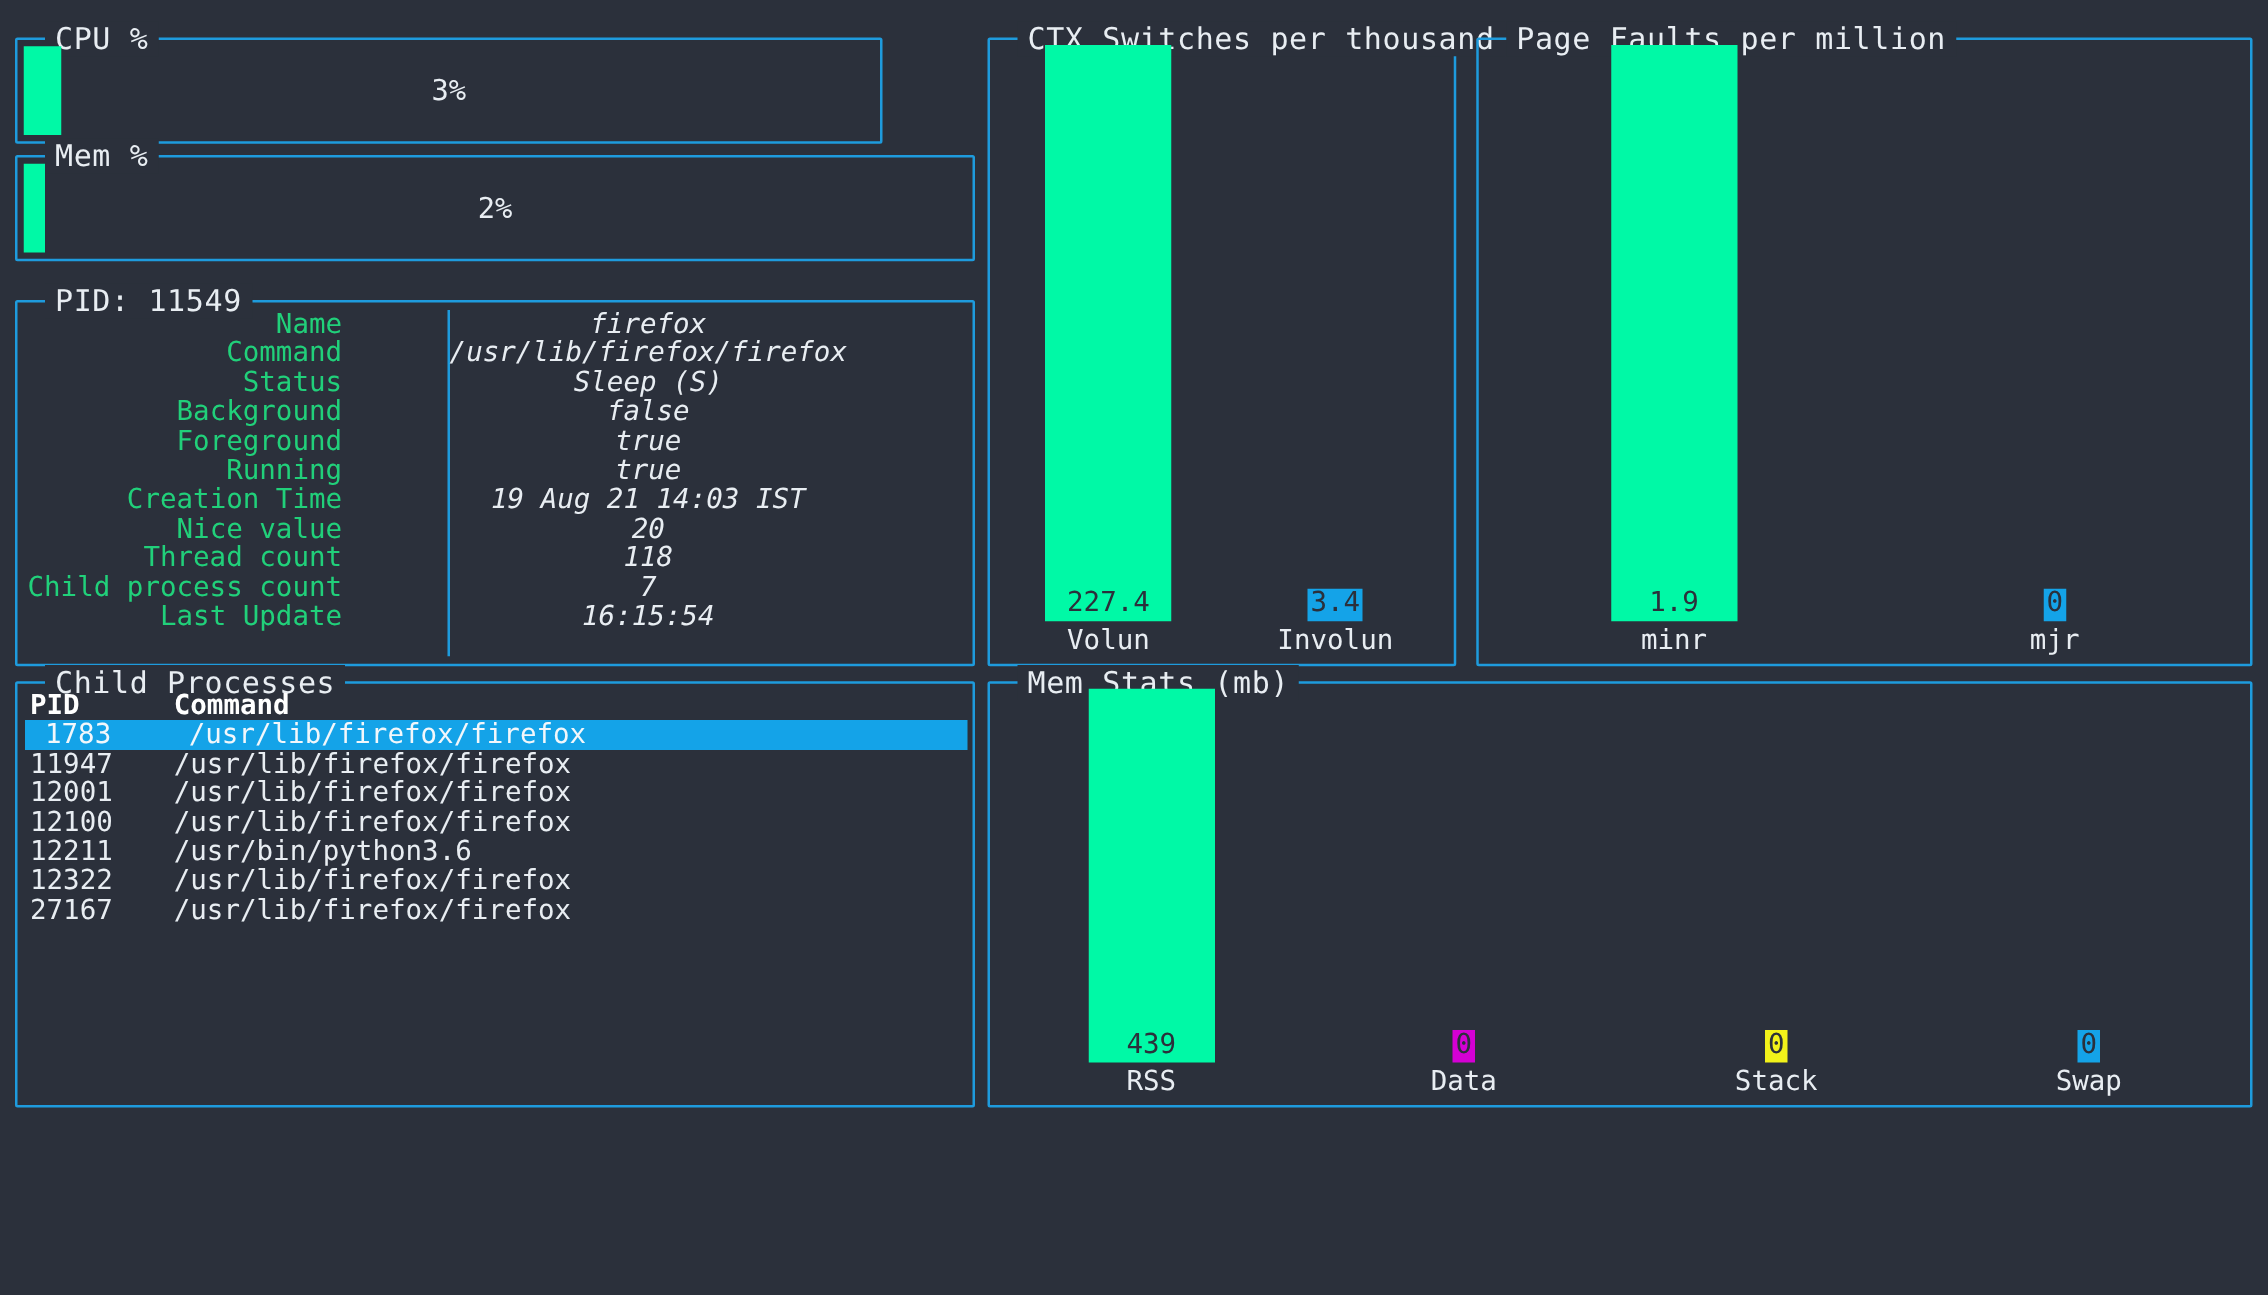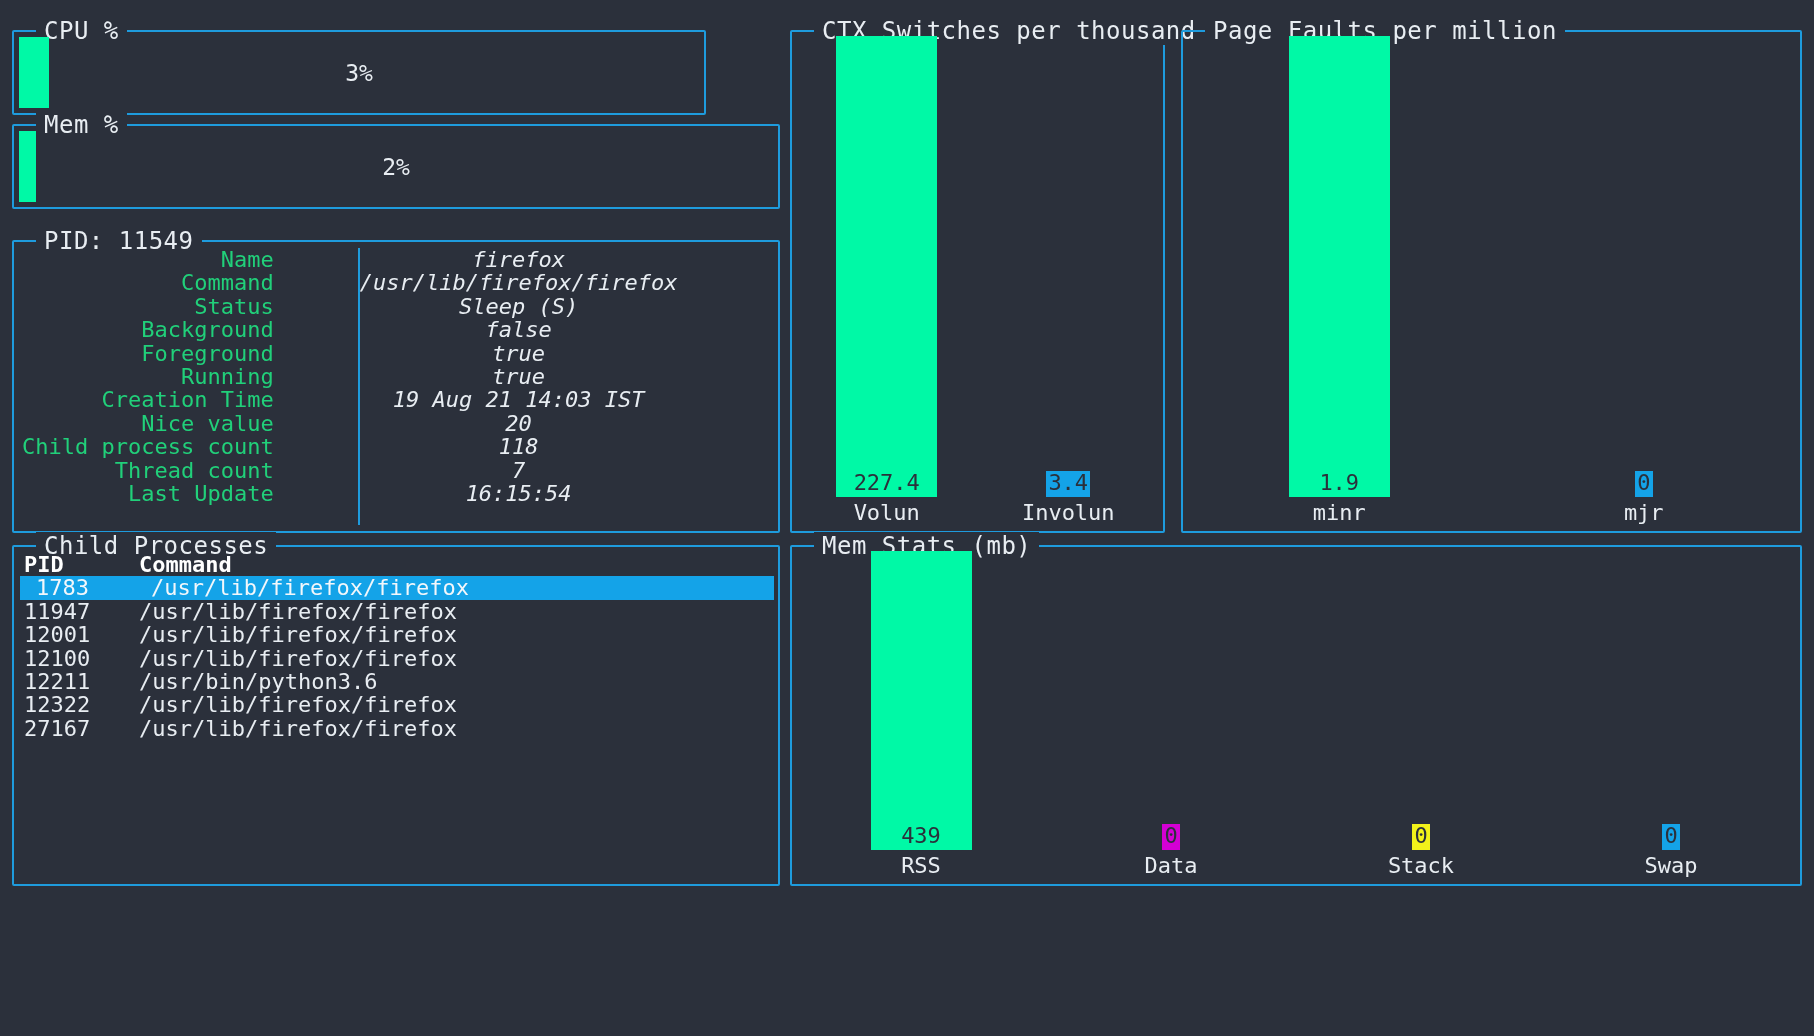--- a/index.html
+++ b/index.html
@@ -163,22 +163,22 @@
   <div class="pid-body">
     <div class="pid-col-labels">
       <div class="pid-row">Name</div>
       <div class="pid-row">Command</div>
       <div class="pid-row">Status</div>
       <div class="pid-row">Background</div>
       <div class="pid-row">Foreground</div>
       <div class="pid-row">Running</div>
       <div class="pid-row">Creation Time</div>
       <div class="pid-row">Nice value</div>
+      <div class="pid-row">Thread count</div>
       <div class="pid-row">Child process count</div>
-      <div class="pid-row">Thread count</div>
       <div class="pid-row">Last Update</div>
     </div>
     <div class="pid-col-values">
       <div class="pid-row">firefox</div>
       <div class="pid-row">/usr/lib/firefox/firefox</div>
       <div class="pid-row">Sleep (S)</div>
       <div class="pid-row">false</div>
       <div class="pid-row">true</div>
       <div class="pid-row">true</div>
       <div class="pid-row">19 Aug 21 14:03 IST</div>

